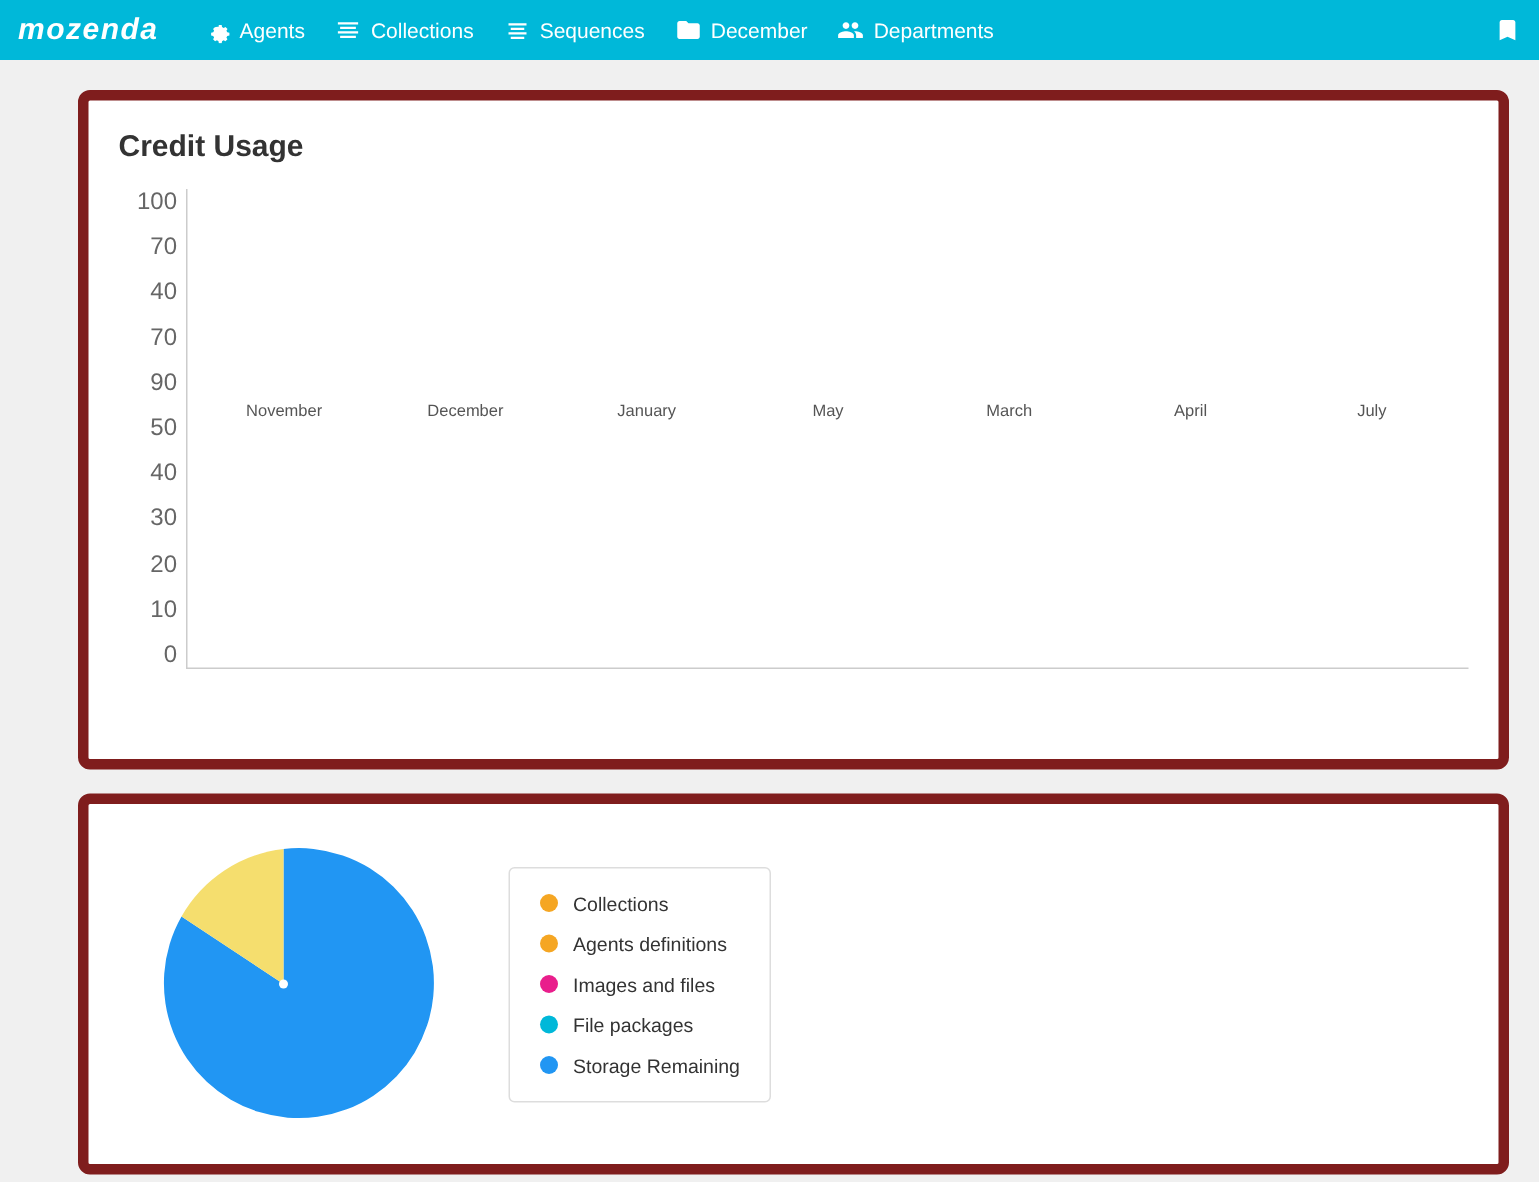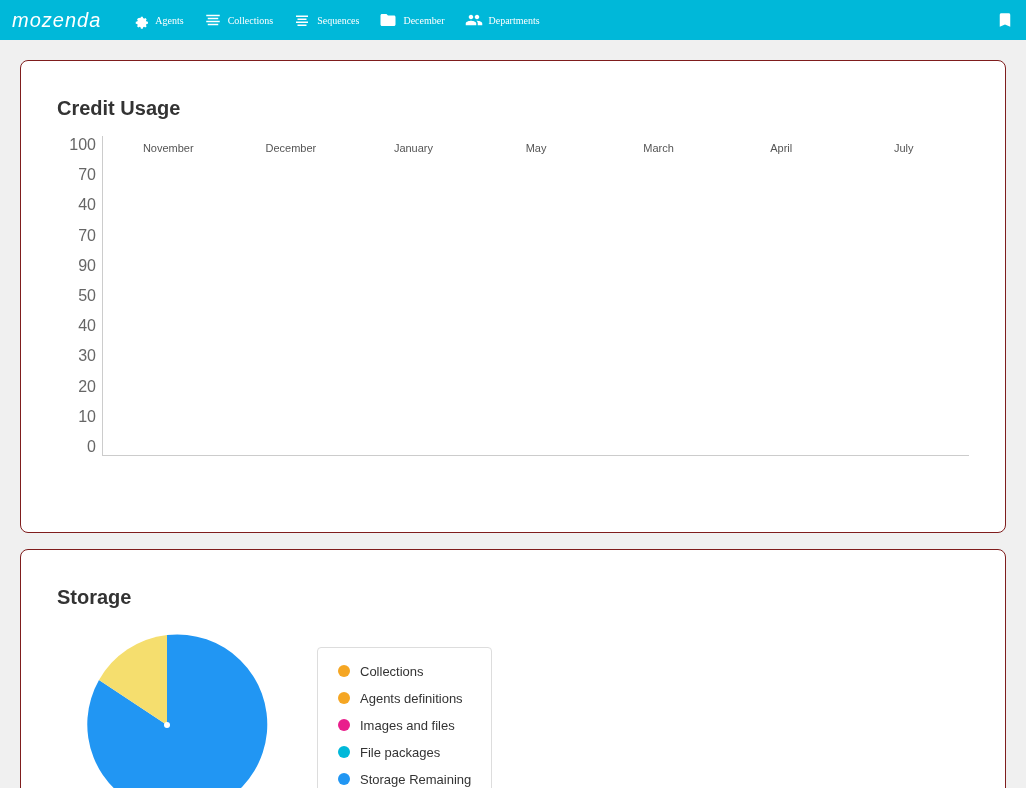--- a/index.html
+++ b/index.html
@@ -10,34 +10,33 @@
       background: #00b8d9;
       display: flex;
       align-items: center;
       height: 40px;
       padding: 0 12px;
       gap: 20px;
     }
     .nav-logo {
       color: white;
       font-size: 20px;
-      font-weight: normal;
+      font-weight: bold;
       font-style: italic;
       letter-spacing: 1px;
       margin-right: 10px;
     }
     .nav-item {
       display: flex;
       align-items: center;
       gap: 6px;
       color: white;
-      font-size: 10px;
+      font-size: 14px;
       cursor: pointer;
       text-decoration: none;
-      font-family: Liberation Serif, serif;
     }
     .nav-icon {
       width: 18px;
       height: 18px;
       fill: white;
     }
     .nav-bookmark {
       margin-left: auto;
     }
 
@@ -46,22 +45,23 @@
       padding: 20px;
       display: flex;
       flex-direction: column;
       gap: 16px;
     }
 
     
     .card {
       background: white;
       border-radius: 8px;
-      border: 1px solid #7f1d1d;
-      padding: 36px;
+      border: 7px solid #7f1d1d;
+      padding: 20px;
+      margin-left: 32px;
     }
     .card-title {
       font-size: 20px;
       font-weight: bold;
       color: #333;
       margin-bottom: 16px;
     }
 
     
     .chart-container {
@@ -87,21 +87,21 @@
       padding-right: 6px;
     }
     .chart-area {
       position: relative;
       height: 100%;
       border-left: 1px solid #ccc;
       border-bottom: 1px solid #ccc;
     }
     .bars-container {
       display: flex;
-      align-items: flex-start;
+      align-items: center;
       height: calc(100% - 30px);
       padding: 0 10px;
       gap: 12px;
     }
     .bar-group {
       display: flex;
       flex-direction: column;
       align-items: center;
       flex: 1;
     }
@@ -246,21 +246,20 @@
             <div class="bar-group">
               <div class="bar" style="height: 60%;"></div>
               <div class="bar-label">July</div>
             </div>
           </div>
       </div>
     </div>
   </div>
 
   <div class="card">
-    <div class="card-title">Storage</div>
     <div class="storage-content">
       <div class="pie-wrapper">
         <svg viewBox="0 0 220 200" width="220" height="200">
 
           <path d="M110,100 L110,10 A90,90 0 1,1 42,55 Z" fill="#2196f3"></path>
 
           <path d="M110,100 L42,55 A90,90 0 0,1 110,10 Z" fill="#f5de6e"></path>
 
           <circle cx="110" cy="100" r="3" fill="white"></circle>
         </svg>

